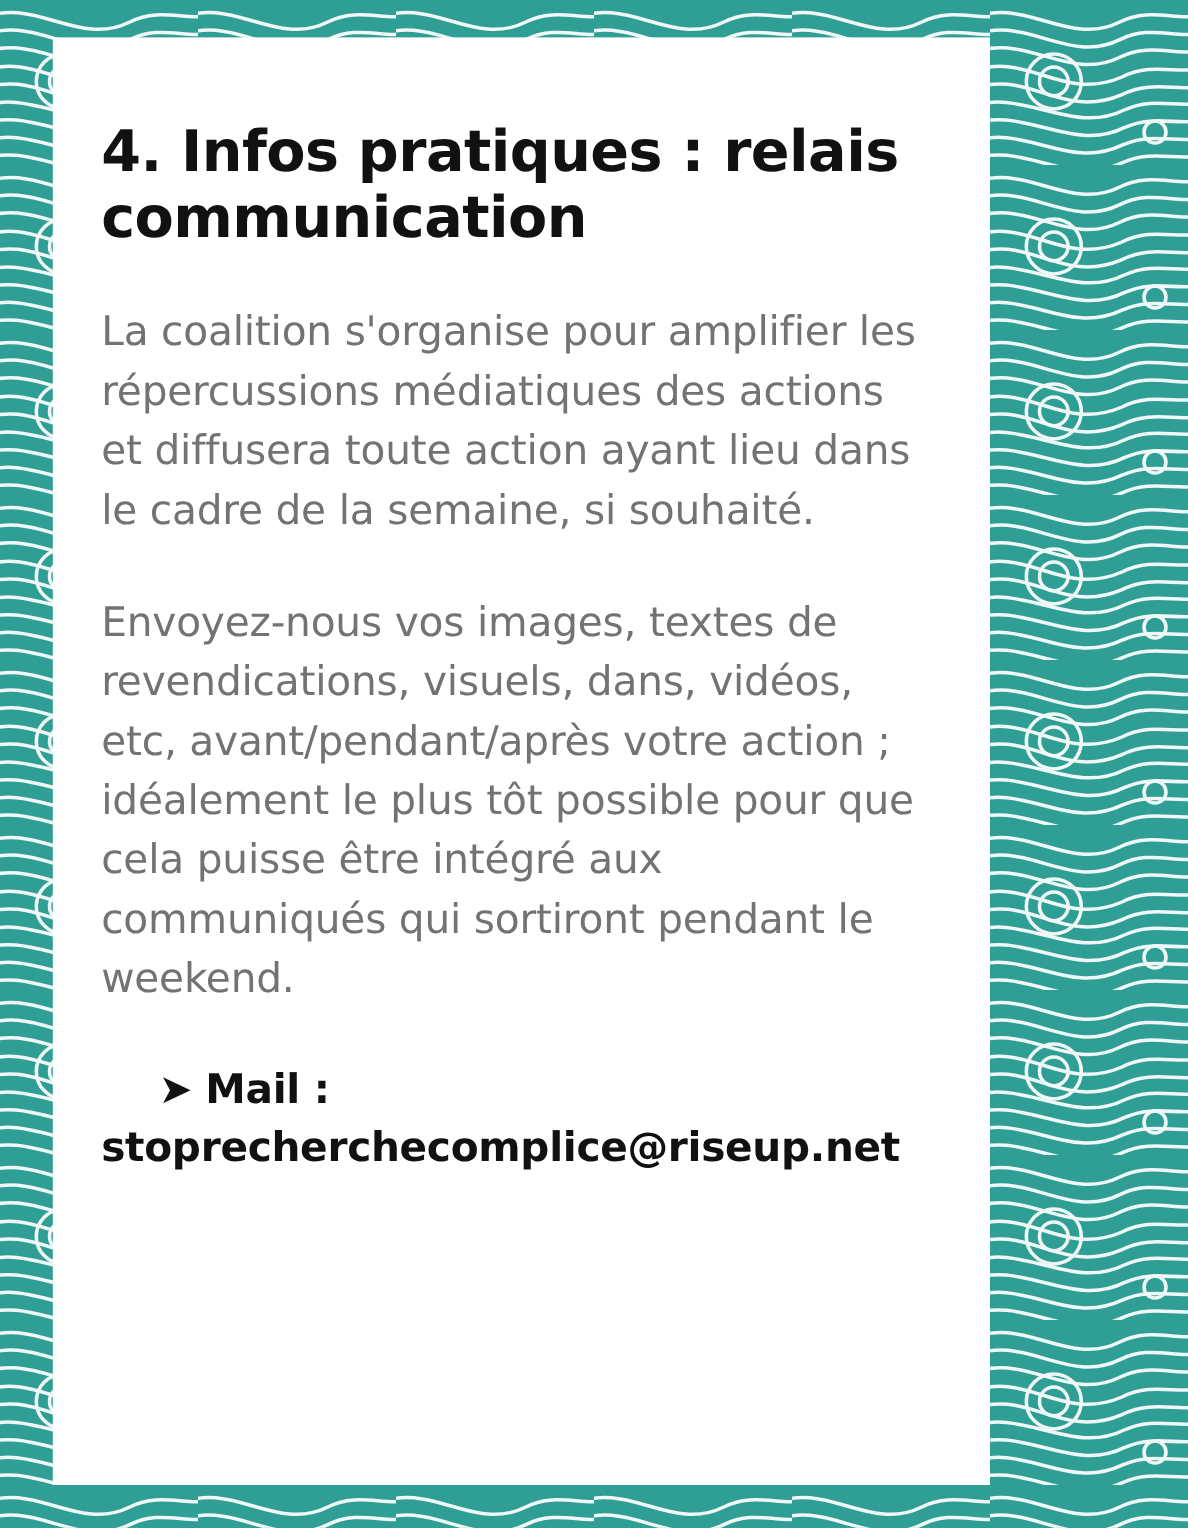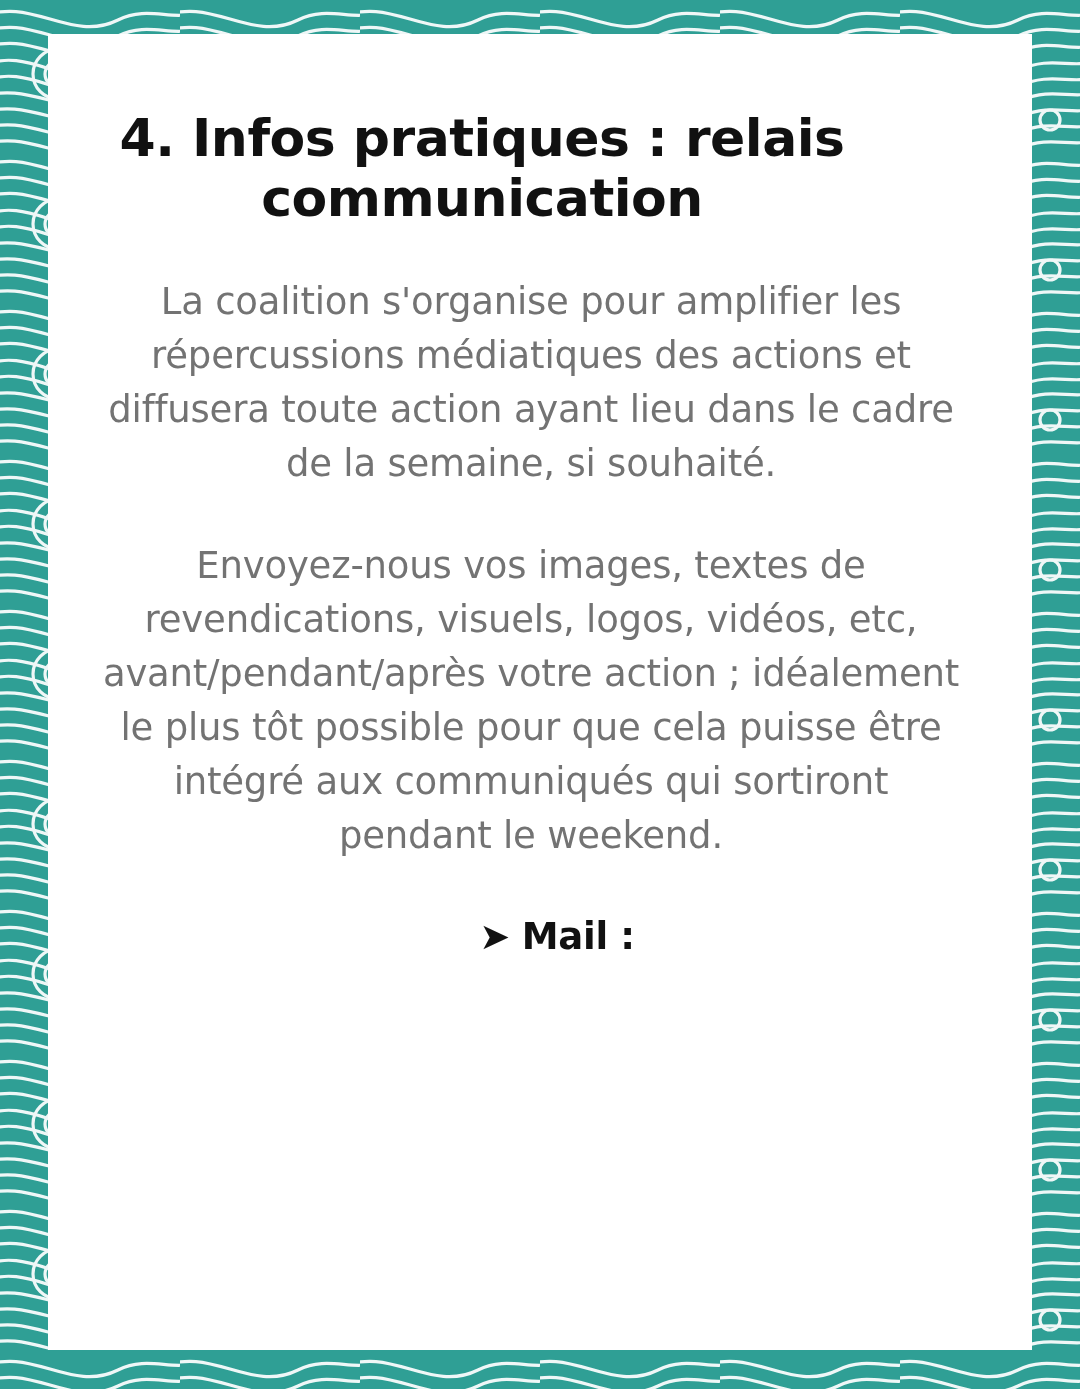--- a/index.html
+++ b/index.html
@@ -28,26 +28,25 @@
     width: 1080px;
     height: 1389px;
     display: block;
   }
 
   
   #card {
     position: absolute;
     left: 48px;
     top: 34px;
-    width: 984px;
+    width: 852px;
     height: 1316px;
     background: #ffffff;
     box-sizing: border-box;
     padding: 74px 62px 40px 44px;
-    text-align: center;
   }
 
   .title {
     font-family: "DejaVu Sans", sans-serif;
     font-weight: bold;
     font-size: 52px;
     line-height: 1.16;
     color: #111111;
     letter-spacing: -0.5px;
     margin: 0 0 46px 0;
@@ -115,23 +114,24 @@
     </defs>
     <rect x="0" y="0" width="1080" height="1389" fill="url(#swirls)"></rect>
   </svg>
 
   <div id="card">
 
     <h1 class="title">4. Infos pratiques : relais communication</h1>
 
     <p class="para">La coalition s'organise pour amplifier les répercussions médiatiques des actions et diffusera toute action ayant lieu dans le cadre de la semaine, si souhaité.</p>
 
-    <p class="para">Envoyez-nous vos images, textes de revendications, visuels, logos, vidéos, etc, avant/pendant/après votre action ; idéalement le plus tôt possible pour que cela puisse être intégré aux communiqués qui sortiront pendant le weekend.</p>
+    <p class="para">Envoyez-nous vos images, textes de revendications, visuels, dans, vidéos, etc, avant/pendant/après votre action ; idéalement le plus tôt possible pour que cela puisse être intégré aux communiqués qui sortiront pendant le weekend.</p>
 
     <div class="mail-block">
       <div class="mail-line mail-label">
         <span class="arrow-glyph">➤</span><span>Mail :</span>
       </div>
+      <div class="mail-line mail-address">stoprecherchecomplice@riseup.net</div>
     </div>
 
 
   </div>
 </div>
 
 </body></html>

